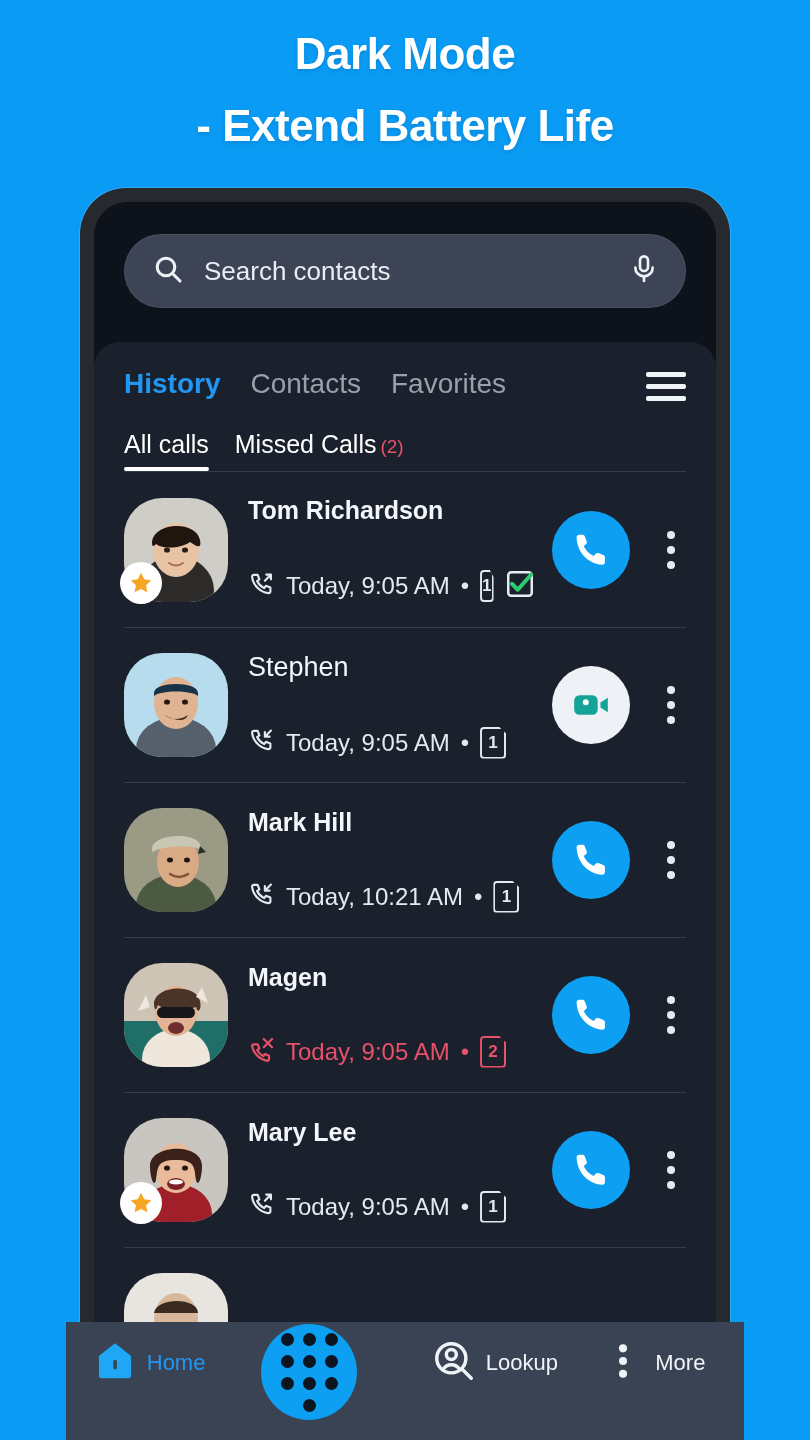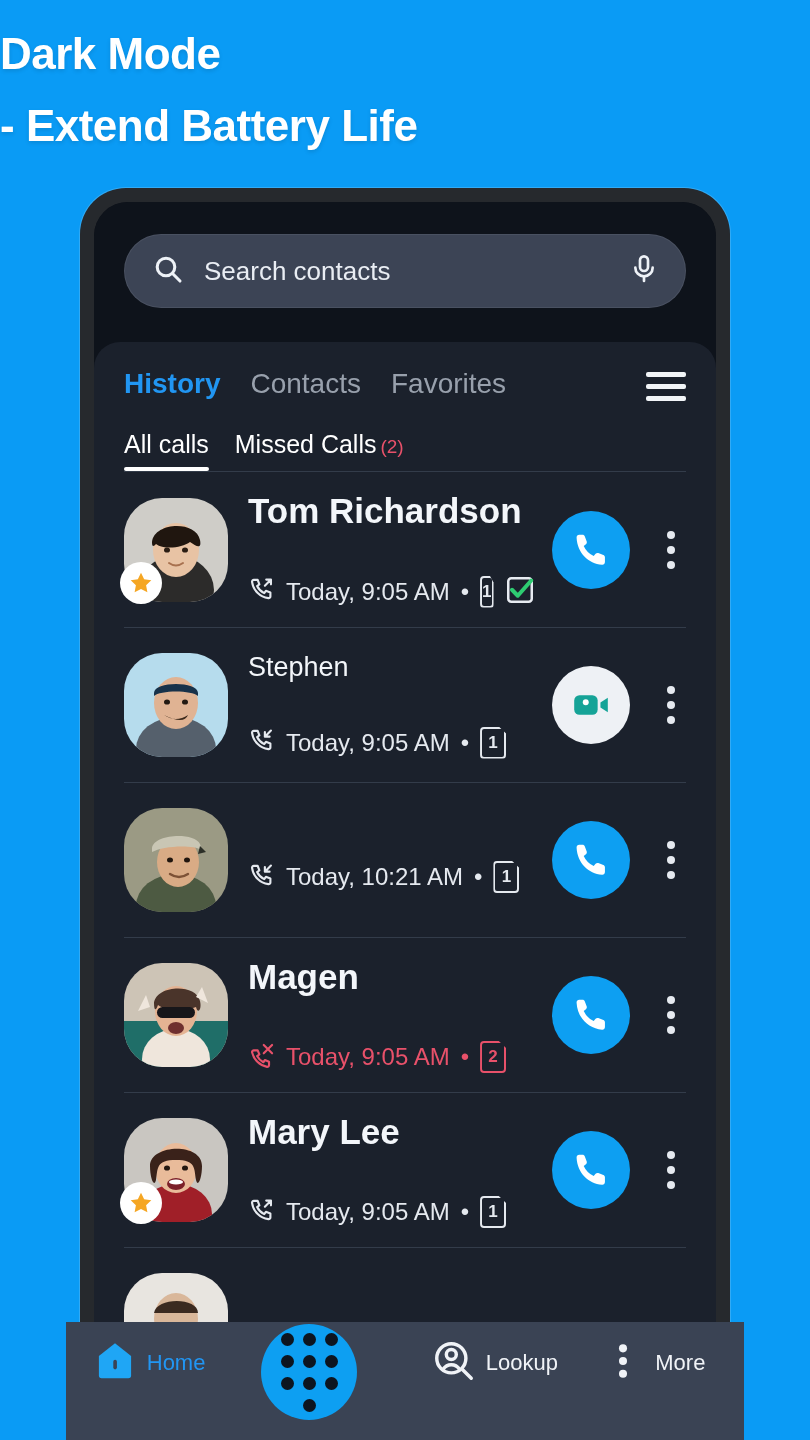--- a/index.html
+++ b/index.html
@@ -5,21 +5,21 @@
   * { box-sizing: border-box; margin: 0; padding: 0; }
   html, body {
     width: 810px; height: 1440px; overflow: hidden;
     font-family: "Liberation Sans", sans-serif;
   }
   body { background: #0a9bf5; position: relative; }
 
   
   .promo {
     position: absolute; top: 0; left: 0; width: 810px; height: 180px;
-    display: flex; flex-direction: column; align-items: flex-start;
+    display: flex; flex-direction: column; align-items: center;
     justify-content: center; gap: 16px;
     text-align: center;
   }
   .promo-line {
     color: #ffffff; font-size: 44px; font-weight: bold;
     letter-spacing: -0.5px; line-height: 1.28;
     text-shadow: 0 2px 4px rgba(0,0,0,.12);
   }
 
   
@@ -106,21 +106,21 @@
     overflow: hidden; position: relative;
   }
   .avatar .face { position: absolute; inset: 0; }
   .star-badge {
     position: absolute; left: -4px; bottom: -2px;
     width: 42px; height: 42px; border-radius: 50%;
     background: #ffffff; display: flex; align-items: center; justify-content: center;
   }
 
   .call-info { flex: 1; min-width: 0; display: flex; flex-direction: column; gap: 10px; }
-  .call-name { font-size: 35px; color: #f3f6fa; font-weight: bold; white-space: nowrap; }
+  .call-name { font-size: 25px; color: #f3f6fa; font-weight: bold; white-space: nowrap; }
   .call-name.thin { font-weight: normal; font-size: 27px; }
   .call-meta { display: flex; align-items: center; gap: 11px; margin-top: 34px; }
   .meta-text { font-size: 24px; color: #e5e9ef; white-space: nowrap; }
   .sim-badge {
     width: 26px; height: 32px; border: 2.5px solid #e5e9ef;
     border-radius: 4px; display: flex; align-items: center; justify-content: center;
     font-size: 17px; color: #e5e9ef; font-weight: bold;
     clip-path: polygon(0 0, 72% 0, 100% 22%, 100% 100%, 0 100%);
   }
   .dot-sep { color: #e5e9ef; font-size: 24px; line-height: 1; }
@@ -324,20 +324,21 @@
                 <ellipse cx="54" cy="54" rx="21" ry="25" fill="#d9ab85"></ellipse>
                 <path d="M28 40c2-14 42-16 48-4l2 6c-10-6-40-4-50 2z" fill="#c9c6b4"></path>
                 <path d="M76 38l6 6-8 2z" fill="#2c2f27"></path>
                 <ellipse cx="46" cy="52" rx="3" ry="2.5" fill="#20150e"></ellipse>
                 <ellipse cx="63" cy="52" rx="3" ry="2.5" fill="#20150e"></ellipse>
                 <path d="M46 66q9 6 18 0" stroke="#7d5236" stroke-width="2.4" fill="none" stroke-linecap="round"></path>
               </svg>
             </div>
           </div>
           <div class="call-info">
+            <div class="call-name">Mark Hill</div>
             <div class="call-meta">
               <span>
                 <svg width="27" height="27" viewBox="0 0 24 24" fill="none" stroke="#e5e9ef" stroke-width="1.9" stroke-linecap="round" stroke-linejoin="round">
                   <path d="M5.2 3.4h3.4l1.5 4-2 1.5a13 13 0 0 0 6.3 6.3l1.5-2 4 1.5v3.4a1.6 1.6 0 0 1-1.8 1.6A17 17 0 0 1 3.6 5.2 1.6 1.6 0 0 1 5.2 3.4z"></path>
                   <path d="M20.4 3.2L15 8.6M15 8.6h4.2M15 8.6V4.4"></path>
                 </svg>
               </span>
               <span class="meta-text">Today, 10:21 AM</span>
               <span class="dot-sep">•</span>
               <span class="sim-badge">1</span>

